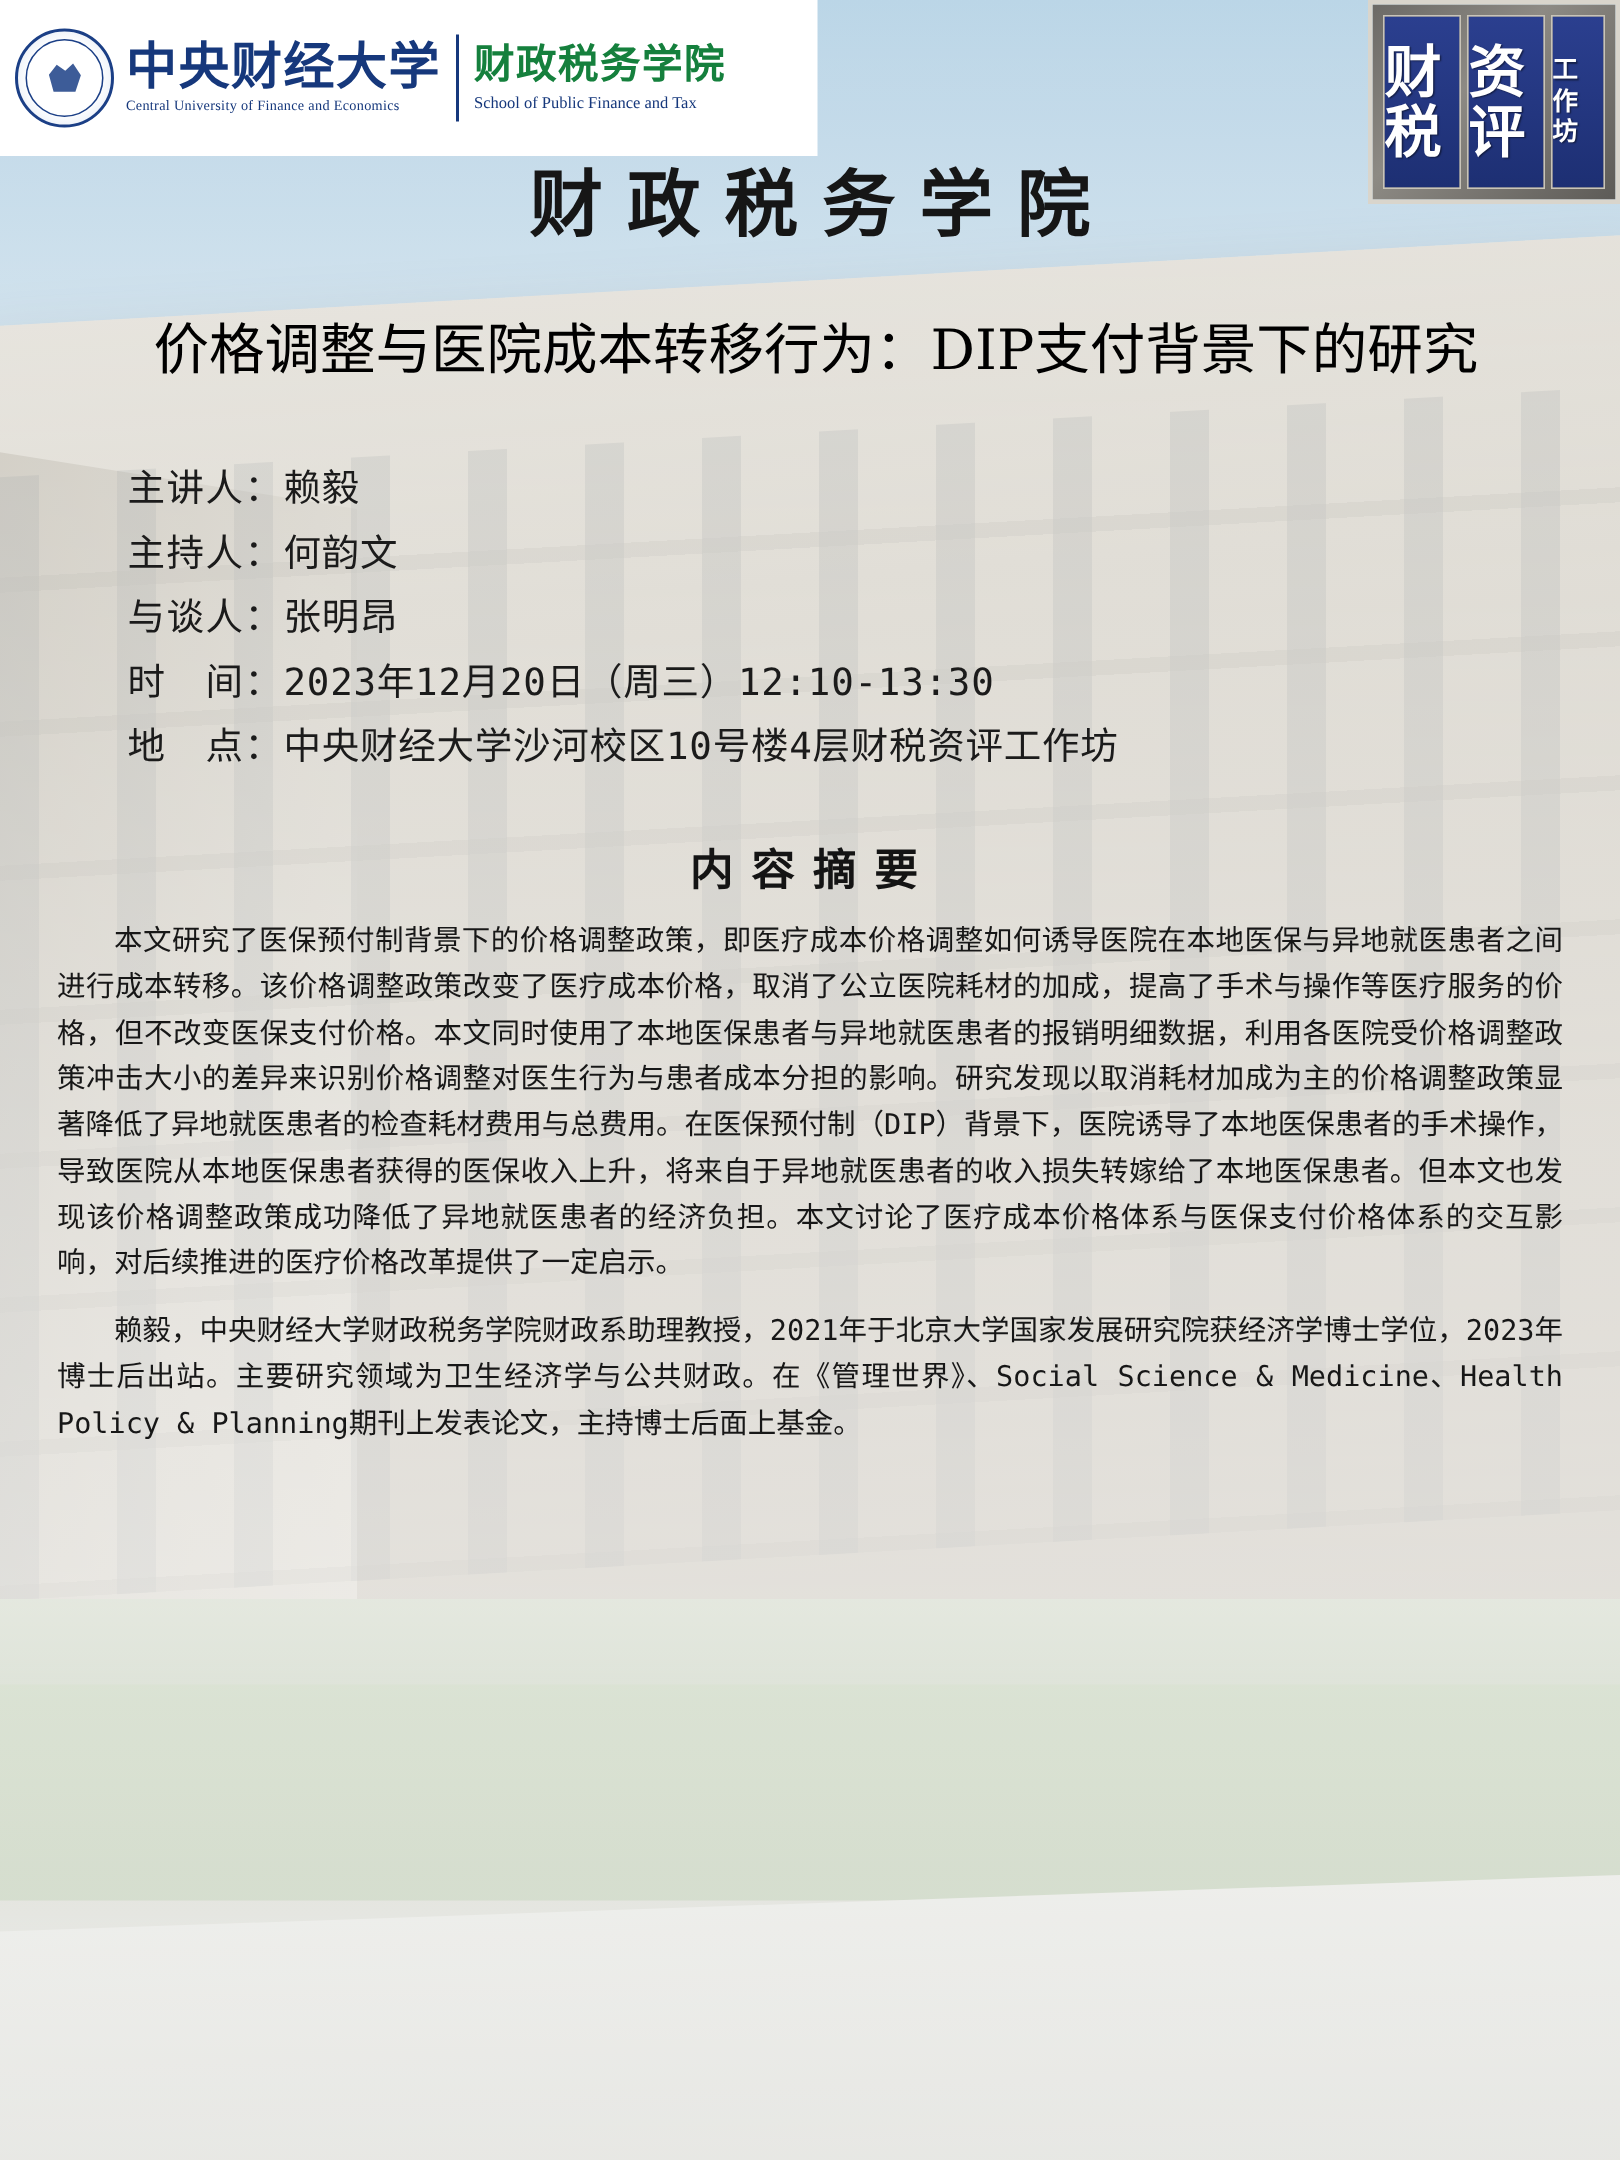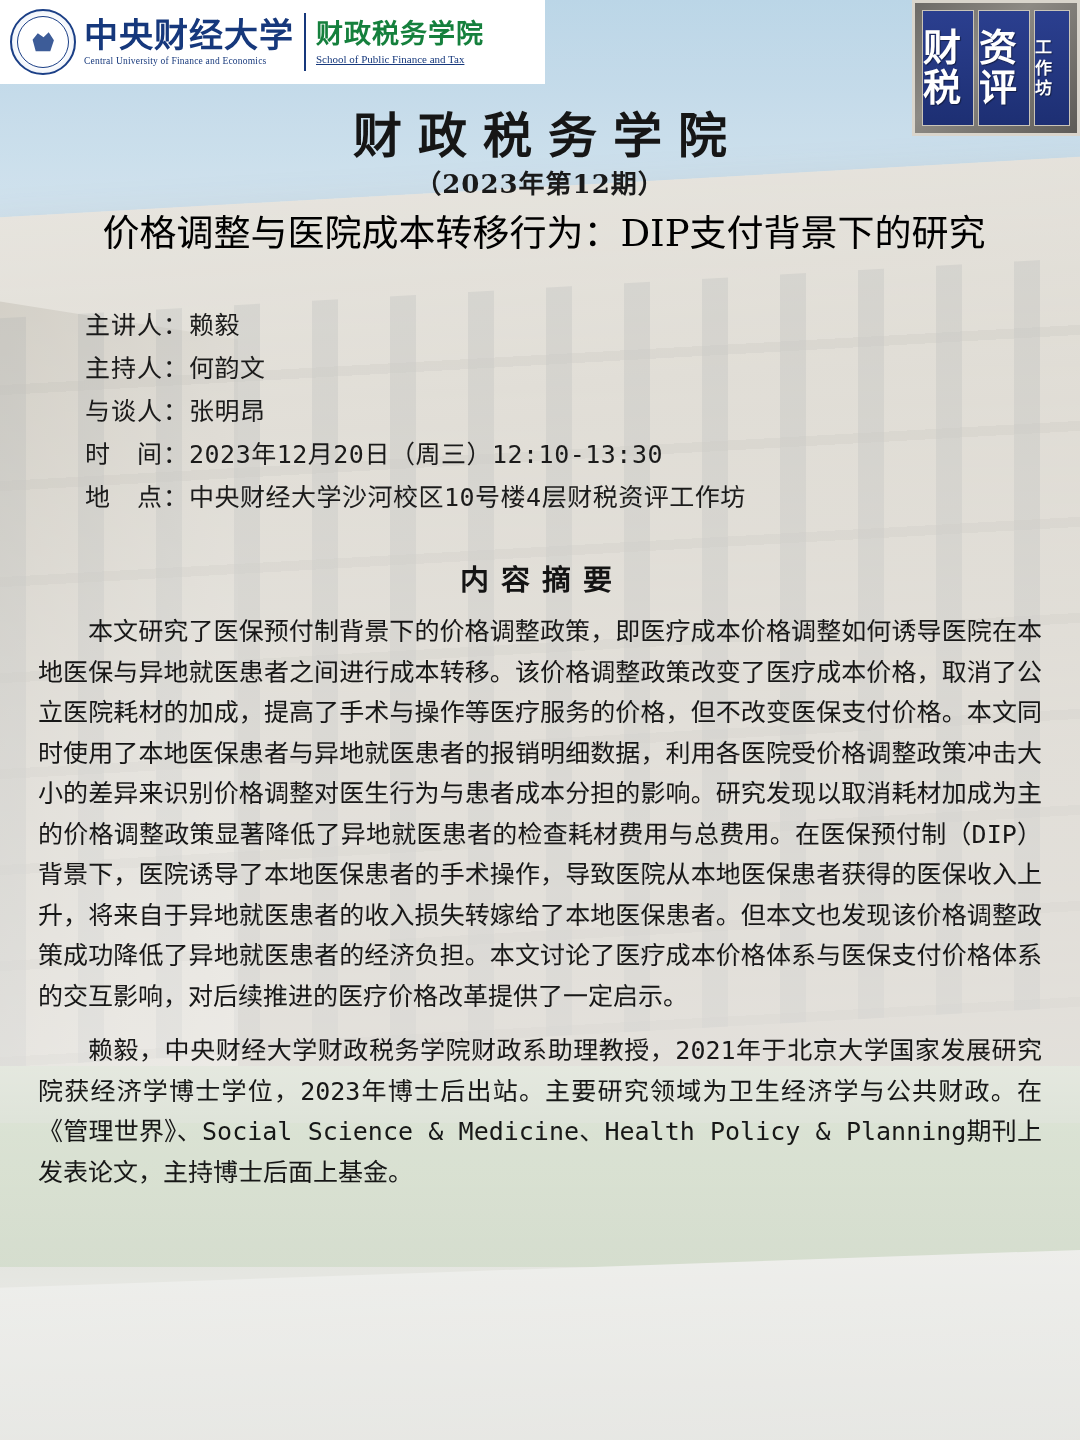--- a/index.html
+++ b/index.html
@@ -92,21 +92,21 @@
         rgba(255,255,255,0.55) 55%,
         rgba(255,255,255,0.62) 75%,
         rgba(255,255,255,0.55) 100%);
   }
 
   
   .logo-band {
     position: absolute;
     left: 0; top: 0;
     width: 545px;
-    height: 84px;
+    height: 104px;
     background: #ffffff;
     display: flex;
     align-items: center;
     padding-left: 10px;
     box-sizing: border-box;
   }
   .logo-seal {
     width: 62px; height: 62px;
     border-radius: 50%;
     border: 2px solid #1b3f86;
@@ -160,21 +160,20 @@
     font-size: 27px;
     color: #15803d;
     line-height: 1.1;
     letter-spacing: 1px;
   }
   .logo-school-en {
     font-family: "Liberation Serif", serif;
     font-size: 11px;
     color: #16387c;
     margin-top: 4px;
-    text-decoration: underline;
   }
 
   
   .emblem {
     position: absolute;
     right: 0; top: 0;
     width: 168px;
     height: 136px;
     background: linear-gradient(135deg, #6c6a66 0%, #8d8a84 40%, #5d5b57 100%);
     border: 3px solid #d9d5cc;
@@ -263,21 +262,21 @@
     letter-spacing: 12px;
     color: #141414;
     text-indent: 12px;
   }
   .abs-body {
     position: absolute;
     left: 38px;
     right: 38px;
     top: 612px;
     font-family: "DejaVu Sans Mono", "Liberation Mono", monospace;
-    font-size: 25px;
+    font-size: 19px;
     line-height: 1.62;
     color: #171717;
     text-align: justify;
     text-justify: inter-ideograph;
   }
   .abs-body p {
     margin: 0 0 14px 0;
     text-indent: 2em;
   }
 </style>
@@ -310,21 +309,20 @@
     </div>
   </div>
 
   <div class="emblem">
     <div class="emblem-col">财税</div>
     <div class="emblem-col">资评</div>
     <div class="emblem-col small">工作坊</div>
   </div>
 
   <div class="title-main">财政税务学院</div>
-  <div class="title-issue">（2023年第12期）</div>
   <div class="title-topic">价格调整与医院成本转移行为：DIP支付背景下的研究</div>
 
   <div class="info">
     <div class="info-row">
       <span class="info-label">主讲人：</span><span>赖毅</span>
     </div>
     <div class="info-row">
       <span class="info-label">主持人：</span><span>何韵文</span>
     </div>
     <div class="info-row">

